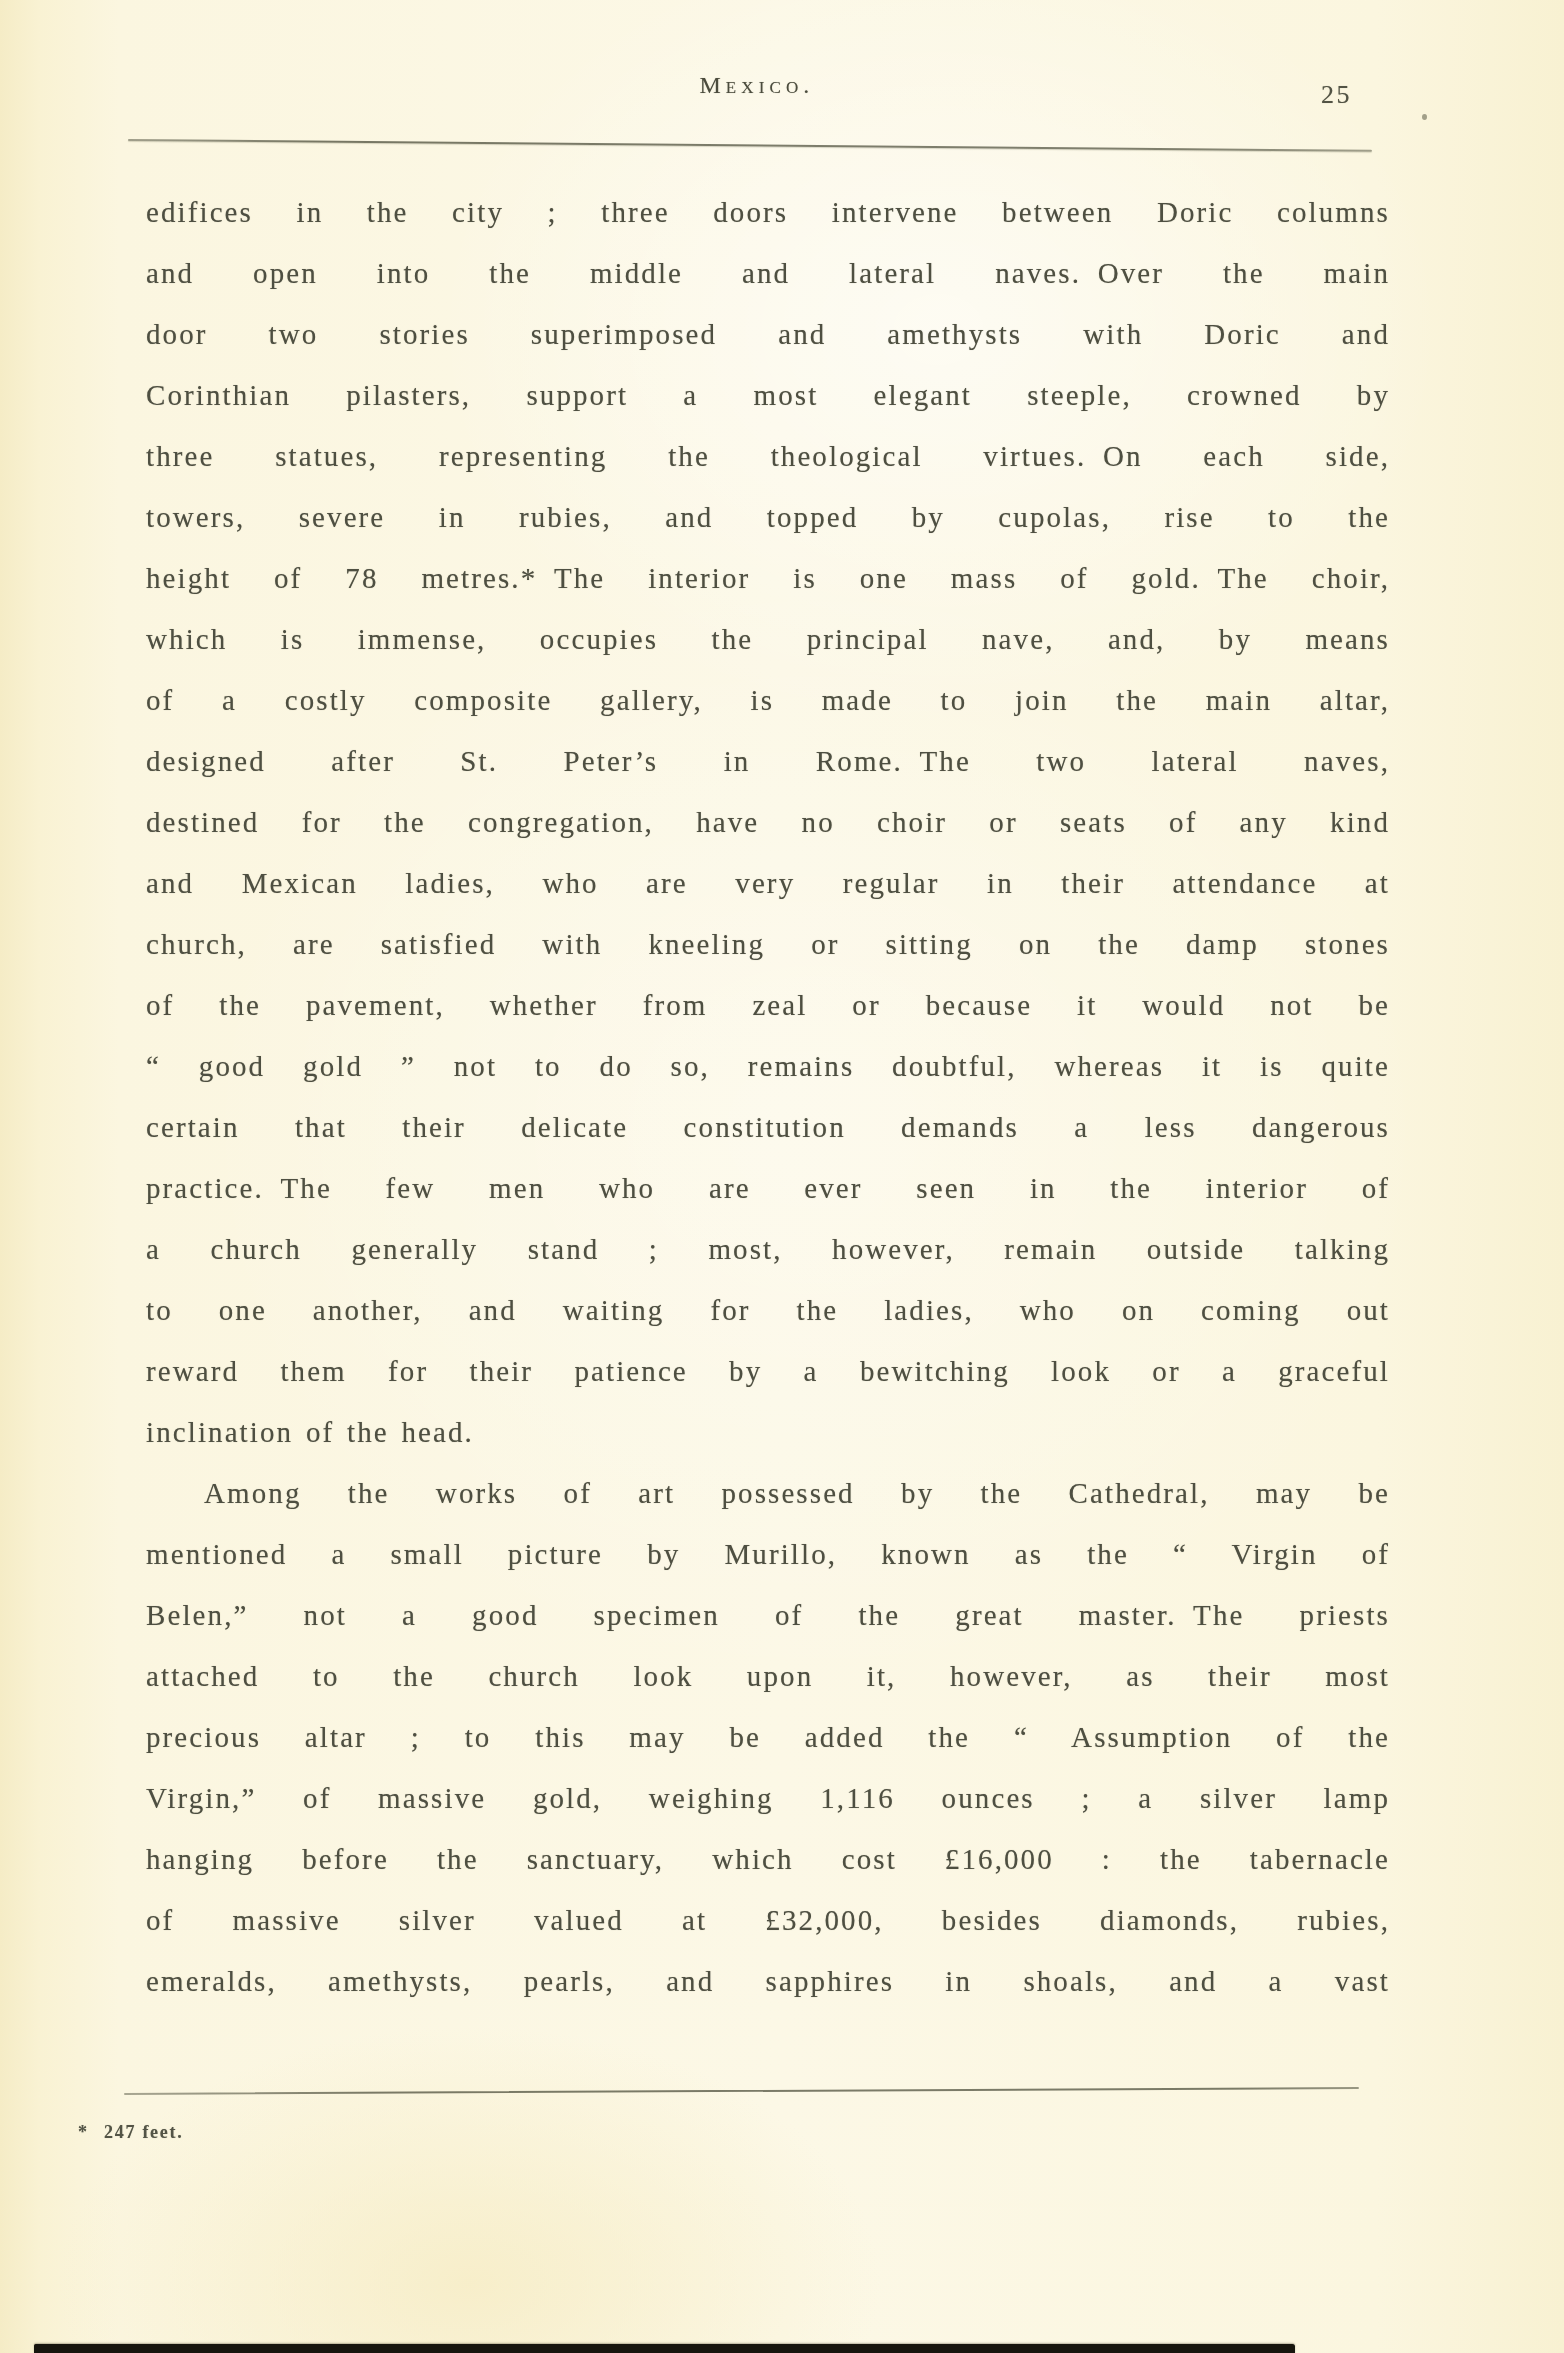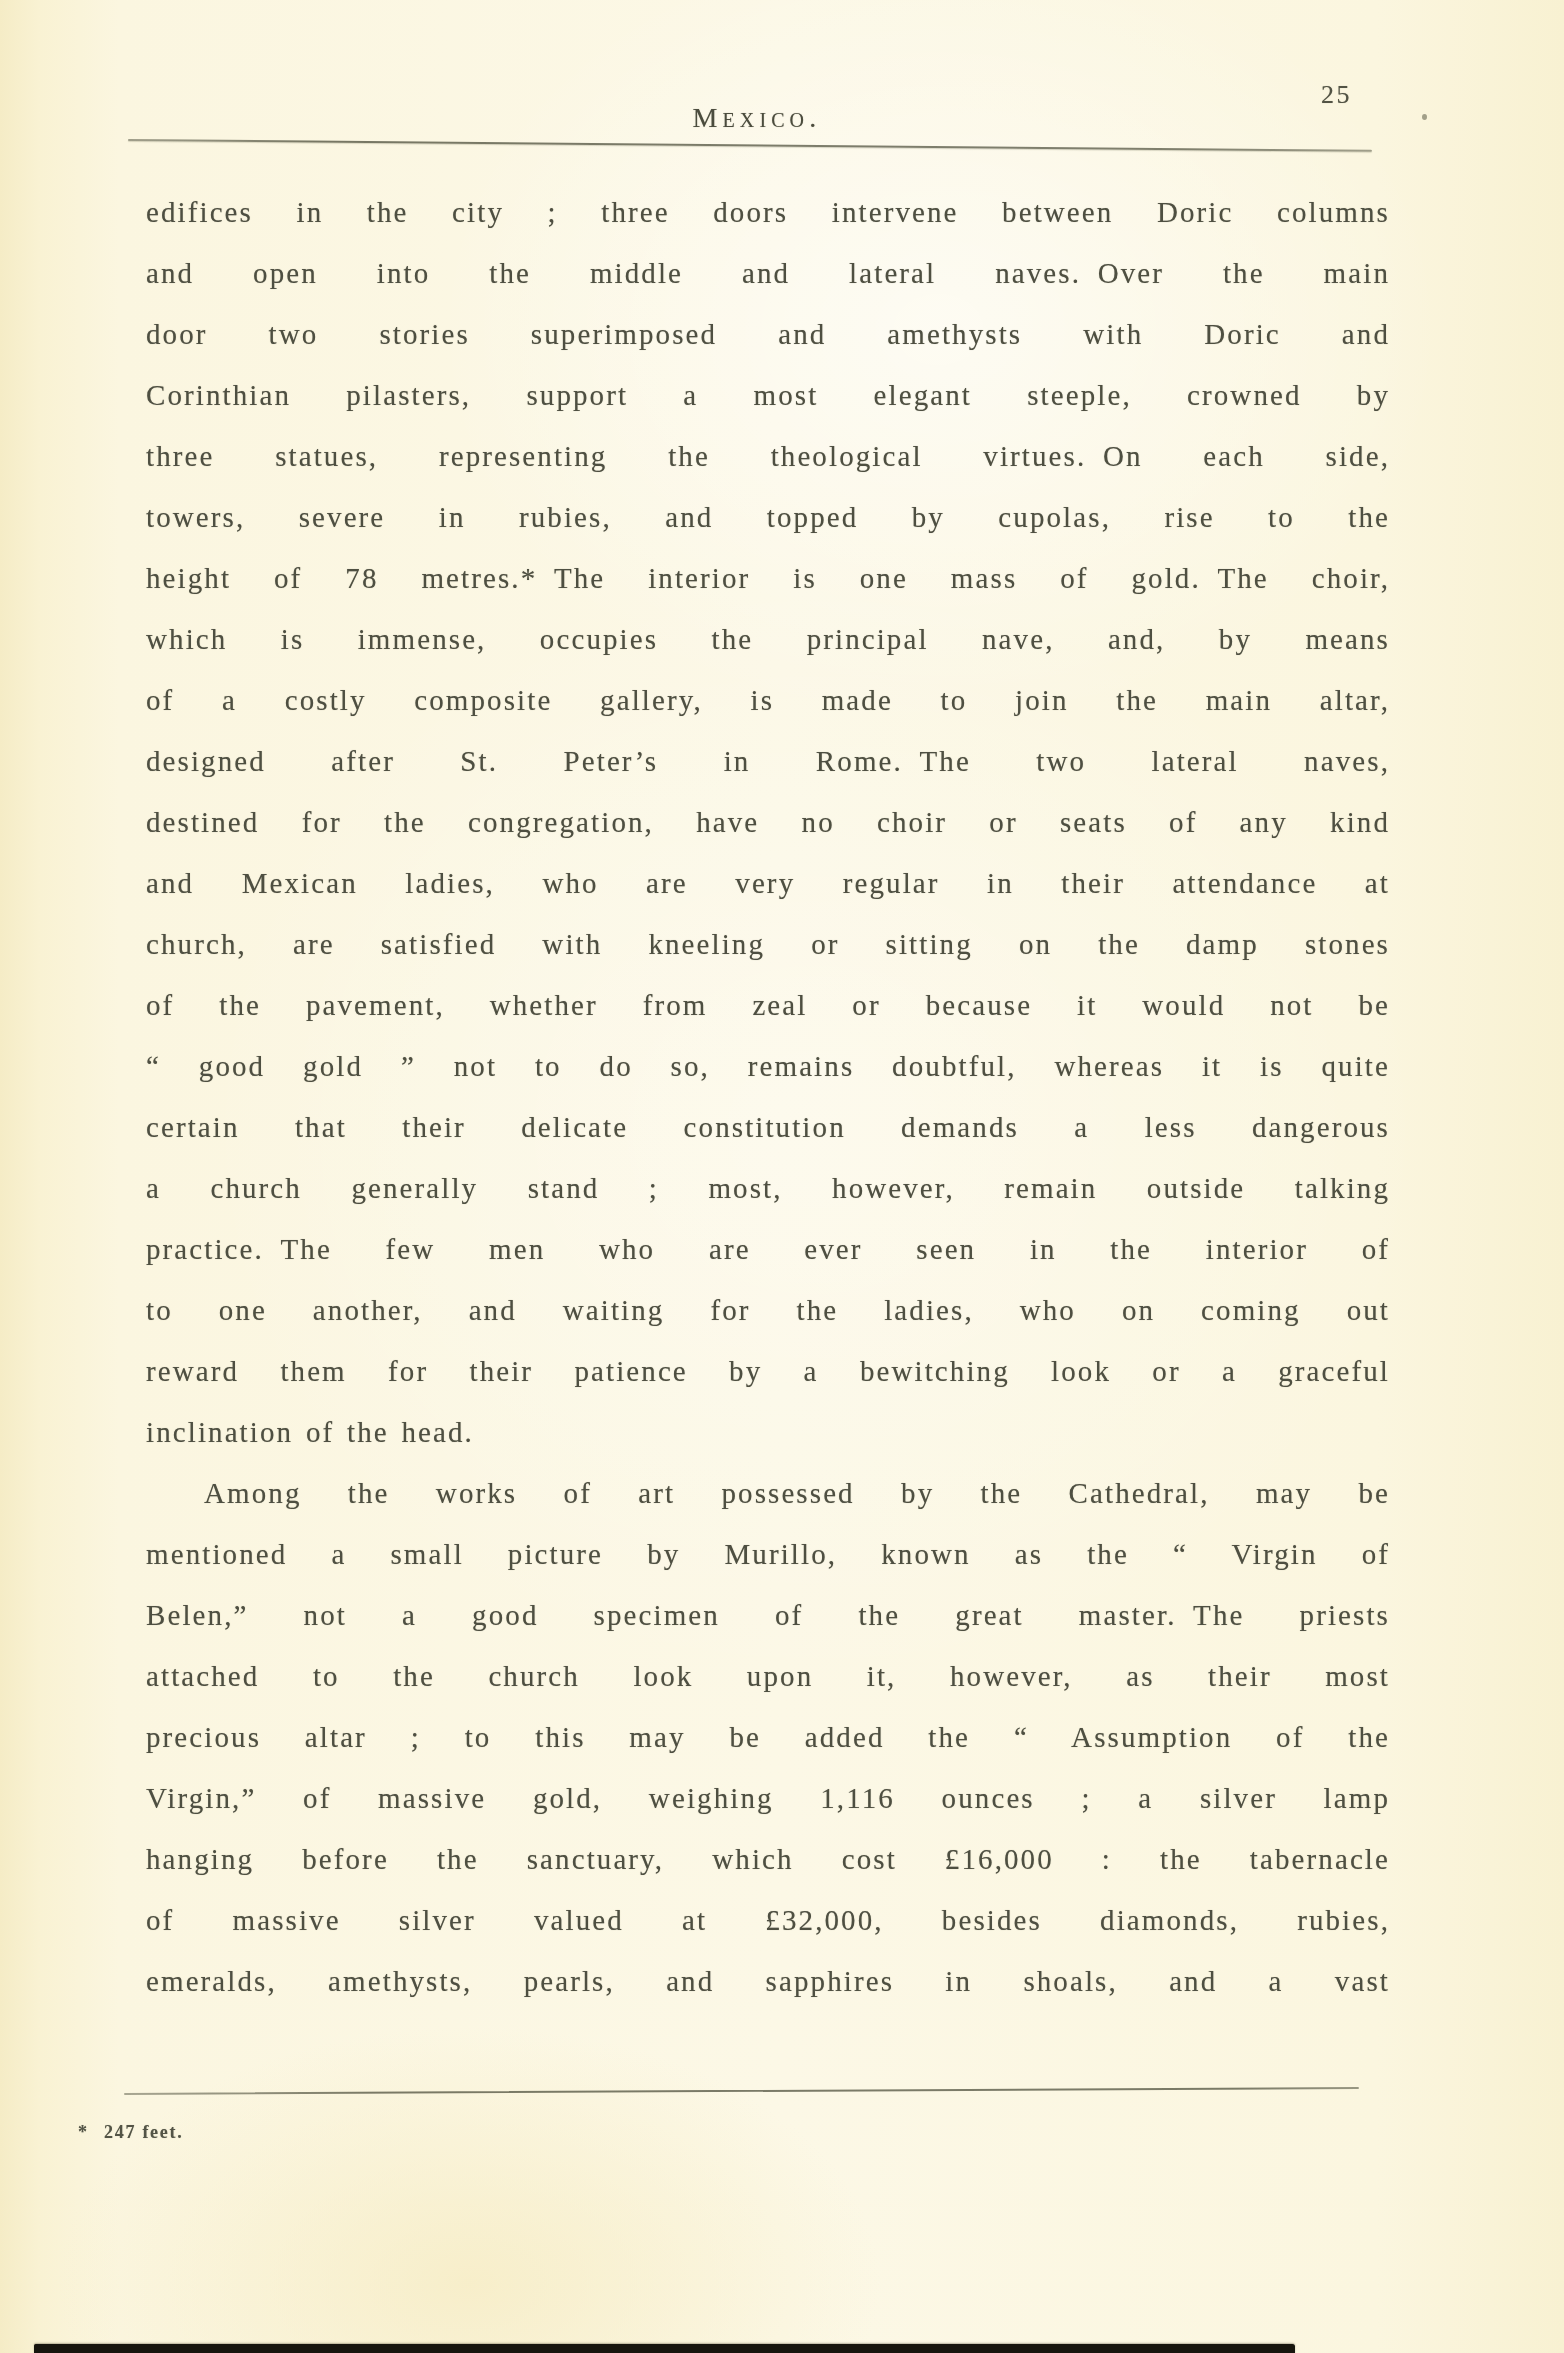--- a/index.html
+++ b/index.html
@@ -16,26 +16,25 @@
     color:#4e4f41;
   }
   
   .running-head{
     position:absolute;top:65px;left:128px;width:1244px;height:41px;
     text-align:center;
   }
   .head-title{
     display:inline-block;
     font-variant:small-caps;
-    font-size:28px;line-height:41px;
+    font-size:24px;line-height:41px;
     letter-spacing:5.1px;
     color:#4b4c3d;
     text-shadow:0 0 0.9px rgba(75,76,61,0.45);
     transform:translateX(6.9px);
-    margin-top:32px;
   }
   .page-number{
     position:absolute;top:80px;left:1321px;width:69px;
     font-size:26px;letter-spacing:2.6px;color:#525344;
     text-shadow:0 0 0.9px rgba(75,76,61,0.4);
     font-family:Liberation Serif, serif;
   }
   .head-rule{
     position:absolute;top:139px;left:128px;width:1244px;height:1.7px;
     background:linear-gradient(90deg,rgba(86,87,68,0.55),rgba(86,87,68,0.8) 15%,rgba(86,87,68,0.75) 85%,rgba(86,87,68,0.55));
@@ -114,22 +113,22 @@
       <div class="line">height of 78 metres.* The interior is one mass of gold. The choir,</div>
       <div class="line">which is immense, occupies the principal nave, and, by means</div>
       <div class="line">of a costly composite gallery, is made to join the main altar,</div>
       <div class="line">designed after St. Peter’s in Rome. The two lateral naves,</div>
       <div class="line">destined for the congregation, have no choir or seats of any kind</div>
       <div class="line">and Mexican ladies, who are very regular in their attendance at</div>
       <div class="line">church, are satisfied with kneeling or sitting on the damp stones</div>
       <div class="line">of the pavement, whether from zeal or because it would not be</div>
       <div class="line">“ good gold ” not to do so, remains doubtful, whereas it is quite</div>
       <div class="line">certain that their delicate constitution demands a less dangerous</div>
+      <div class="line">practice. The few men who are ever seen in the interior of</div>
       <div class="line">a church generally stand ; most, however, remain outside talking</div>
-      <div class="line">practice. The few men who are ever seen in the interior of</div>
       <div class="line">to one another, and waiting for the ladies, who on coming out</div>
       <div class="line">reward them for their patience by a bewitching look or a graceful</div>
       <div class="line endline">inclination of the head.</div>
       <div class="line indent">Among the works of art possessed by the Cathedral, may be</div>
       <div class="line">mentioned a small picture by Murillo, known as the “ Virgin of</div>
       <div class="line">Belen,” not a good specimen of the great master. The priests</div>
       <div class="line">attached to the church look upon it, however, as their most</div>
       <div class="line">precious altar ; to this may be added the “ Assumption of the</div>
       <div class="line">Virgin,” of massive gold, weighing 1,116 ounces ; a silver lamp</div>
       <div class="line">hanging before the sanctuary, which cost £16,000 : the tabernacle</div>

